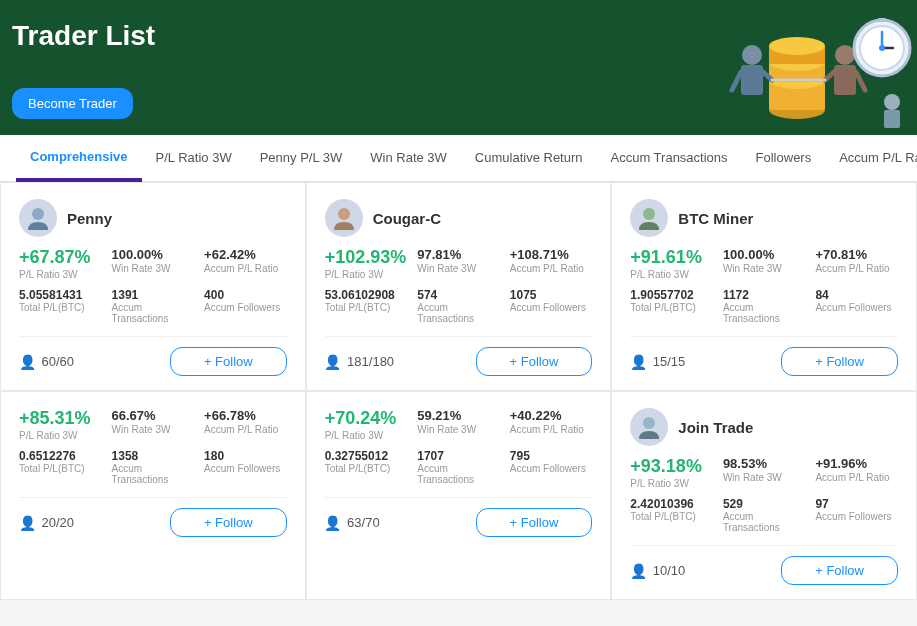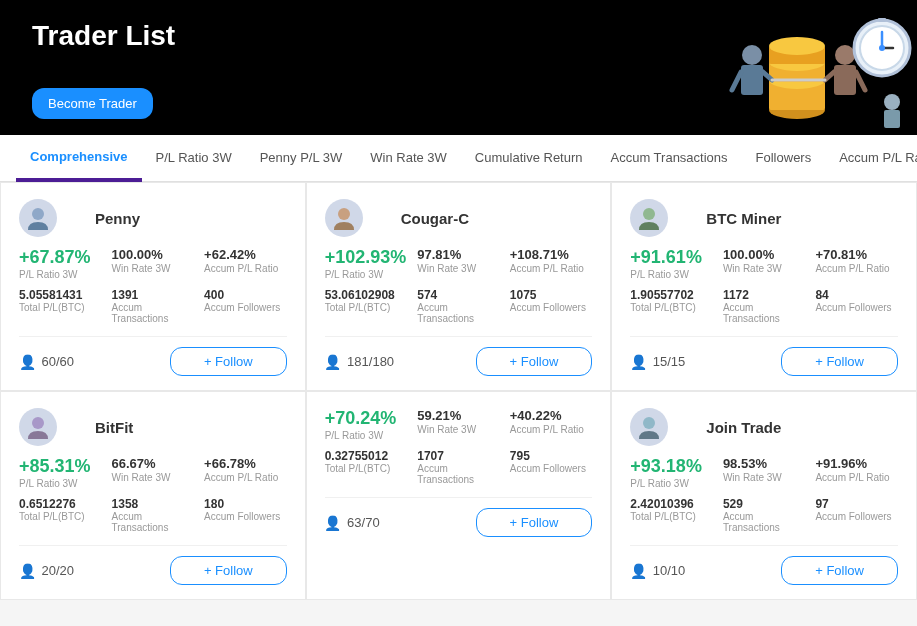--- a/index.html
+++ b/index.html
@@ -1,21 +1,21 @@
 <!DOCTYPE html>
 <html><head>
   <meta charset="utf-8">
   <style>
     * { box-sizing: border-box; margin: 0; padding: 0; }
     body { font-family: Arial, sans-serif; background: #f5f5f5; color: #333; }
 
     
     .header {
-      background: #000000;
-      padding: 20px 32px 16px;
+      background: #14532d;
+      padding: 20px 12px 16px;
       position: relative;
       overflow: hidden;
       min-height: 130px;
     }
     .header-title {
       font-size: 28px;
       font-weight: bold;
       color: #fff;
       margin-bottom: 4px;
     }
@@ -76,21 +76,20 @@
     
     .trader-card {
       background: #fff;
       border: 1px solid #e8e8e8;
       padding: 16px 18px 14px;
     }
     .card-header {
       display: flex;
       align-items: center;
       margin-bottom: 10px;
-      gap: 28px;
     }
     .avatar {
       width: 38px;
       height: 38px;
       border-radius: 50%;
       background: #d0d8e8;
       display: flex;
       align-items: center;
       justify-content: center;
       margin-right: 10px;
@@ -359,29 +358,20 @@
     </div>
     <div class="card-footer">
       <div class="followers-count">
         <span class="followers-icon">👤</span>
         <span>15/15</span>
       </div>
       <button class="follow-btn">+ Follow</button>
     </div>
   </div>
     <div class="trader-card">
-    <div class="card-header">
-      <div class="avatar">
-          <svg viewBox="0 0 28 28" xmlns="http://www.w3.org/2000/svg">
-    <circle cx="14" cy="10" r="6" fill="#a898c8"></circle>
-    <path d="M4 26 Q4 18 14 18 Q24 18 24 26" fill="#887898"></path>
-  </svg>
-        </div>
-      <div class="trader-name">BitFit</div>
-    </div>
     <div class="stats-row">
       <div class="stat-block">
         <div class="stat-value green">+85.31%</div>
         <div class="stat-label">P/L Ratio 3W</div>
       </div>
       <div class="stat-block">
         <div class="stat-value">66.67%</div>
         <div class="stat-label">Win Rate 3W</div>
       </div>
       <div class="stat-block">

